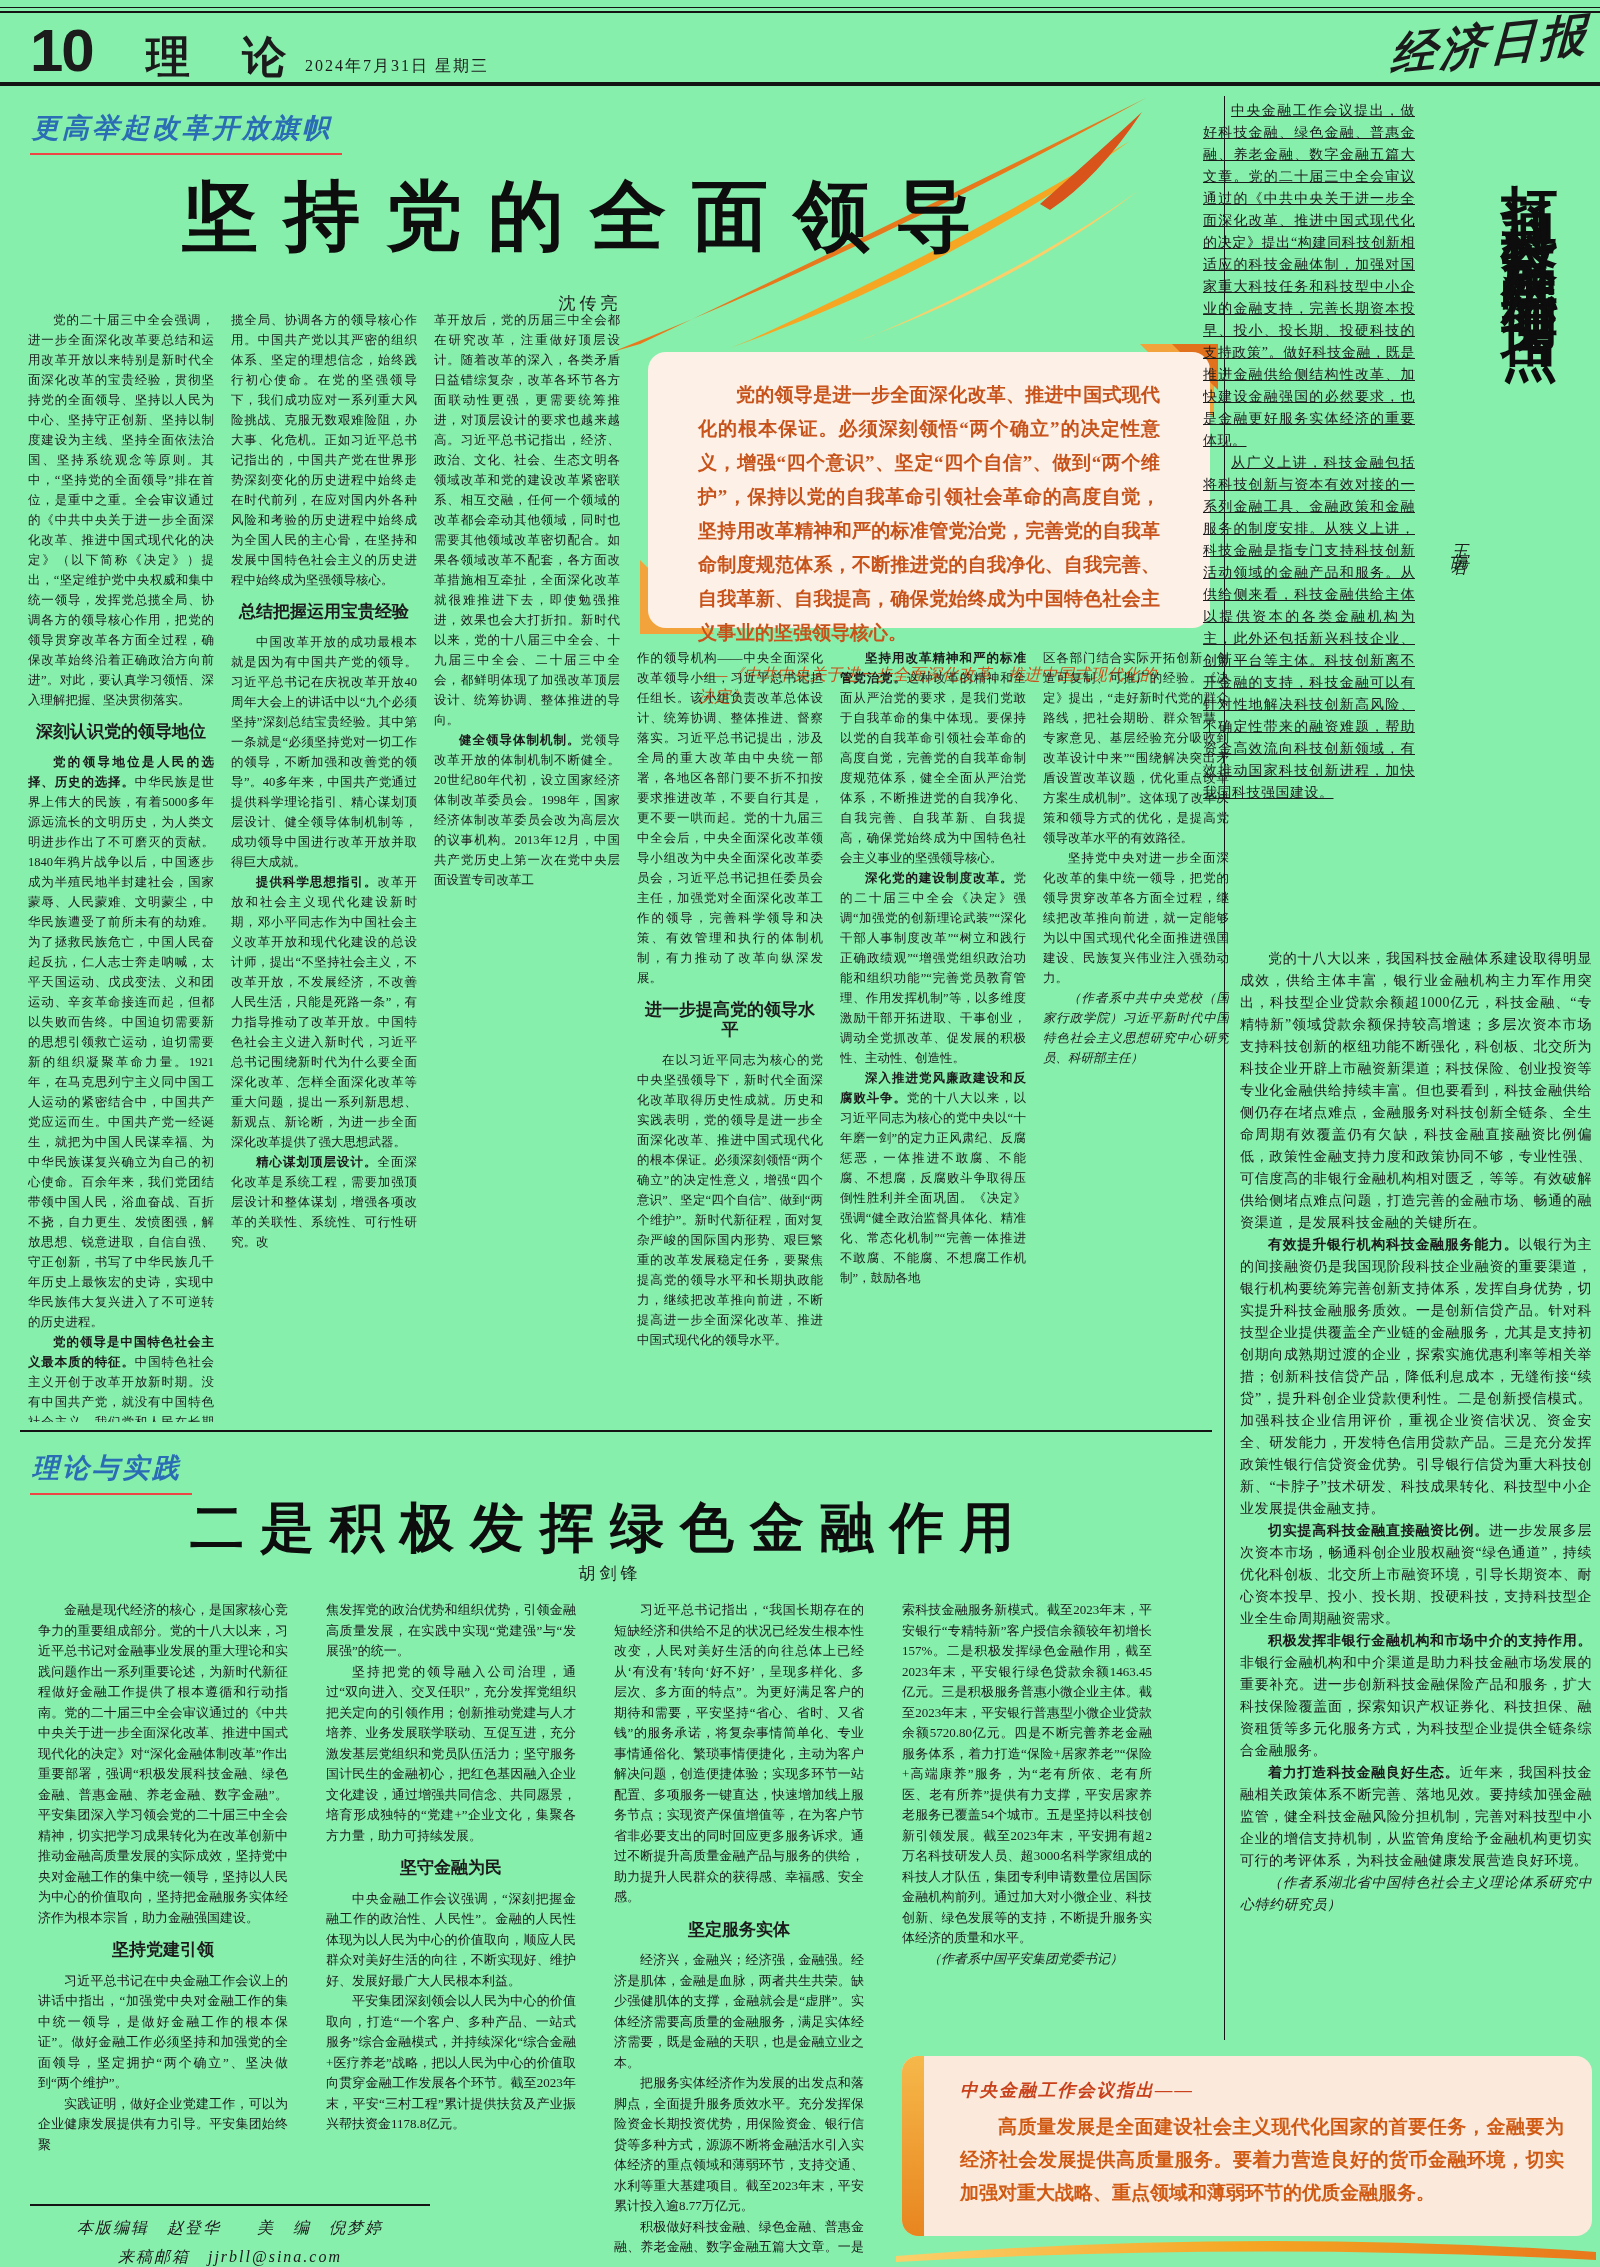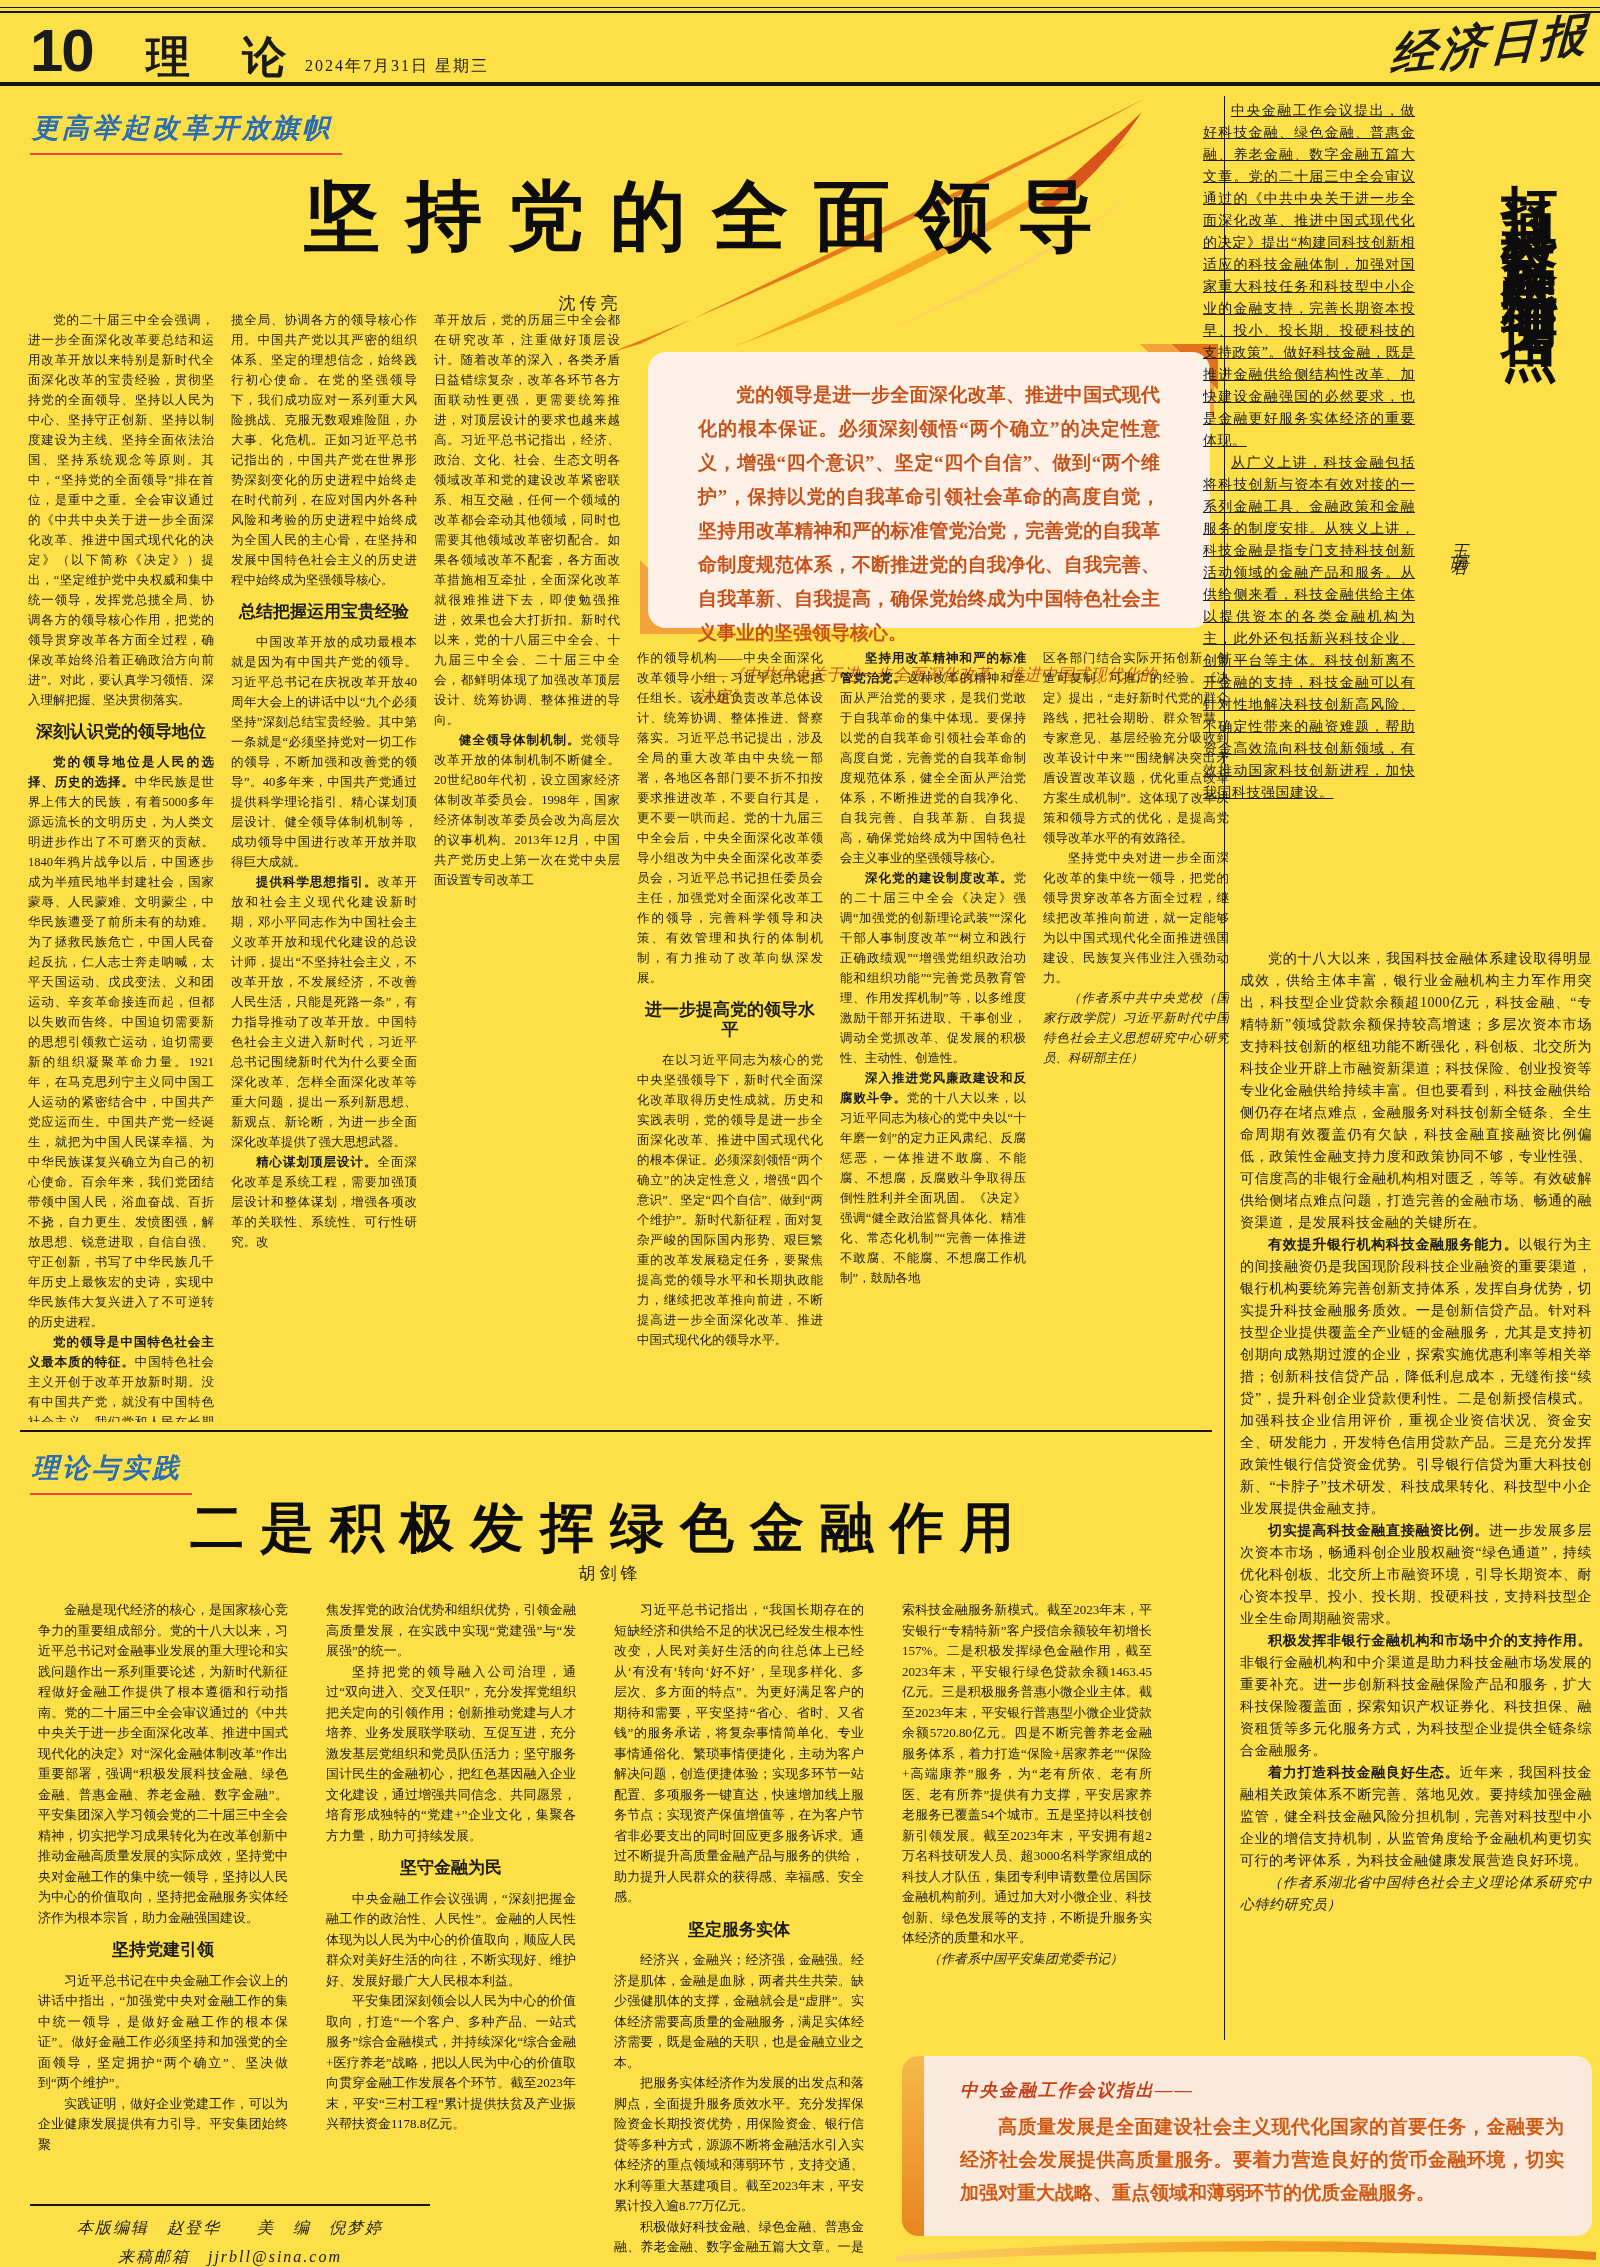--- a/index.html
+++ b/index.html
@@ -1,30 +1,30 @@
 <!DOCTYPE html>
 <html><head>
 <meta charset="utf-8">
 <style>
   html,body{margin:0;padding:0;background:#e8e8e4;}
-  #page{position:relative;width:1600px;height:2267px;background:#fde047;overflow:hidden;
+  #page{position:relative;width:1600px;height:2267px;background:#86efac;overflow:hidden;
         font-family:"Liberation Serif","DejaVu Serif",serif;color:#1b1b1b;}
   .abs{position:absolute;}
   
   .rule{position:absolute;background:#141414;}
   #page-num{font-family:"Liberation Sans","DejaVu Sans",sans-serif;font-weight:900;font-size:60px;letter-spacing:-2px;}
   #section-name{font-family:"Liberation Sans","DejaVu Sans",sans-serif;font-weight:900;font-size:44px;letter-spacing:20px;}
   #edition-date{font-size:16px;letter-spacing:2px;}
   #masthead{font-size:46px;font-weight:700;font-style:italic;transform:rotate(-6deg) skewX(-8deg);letter-spacing:4px;}
   
   .kicker{color:#2a6db5;font-size:27px;font-weight:700;font-style:italic;letter-spacing:3px;
           border-bottom:2px solid #ef4444;padding:0 10px 7px 2px;}
   
   .headline1{font-family:"Liberation Sans","DejaVu Sans",sans-serif;font-weight:900;font-size:76px;
-             letter-spacing:26px;text-align:right;color:#0d0d0d;}
+             letter-spacing:26px;text-align:center;color:#0d0d0d;}
   .headline2{font-weight:900;font-size:54px;letter-spacing:16px;text-align:center;color:#0d0d0d;}
   .byline{text-align:center;font-size:17px;letter-spacing:4px;}
   
   .col{position:absolute;overflow:hidden;font-size:12.5px;line-height:20px;text-align:justify;}
   .col p{margin:0;text-indent:2em;}
   .col p.noind{text-indent:0;}
   .col .lead{font-weight:700;}
   .col .sub{font-family:"Liberation Sans","DejaVu Sans",sans-serif;font-weight:700;font-size:17px;
             text-align:center;text-indent:0;margin:12px 0 10px;}
   .col .attr{font-style:italic;}

